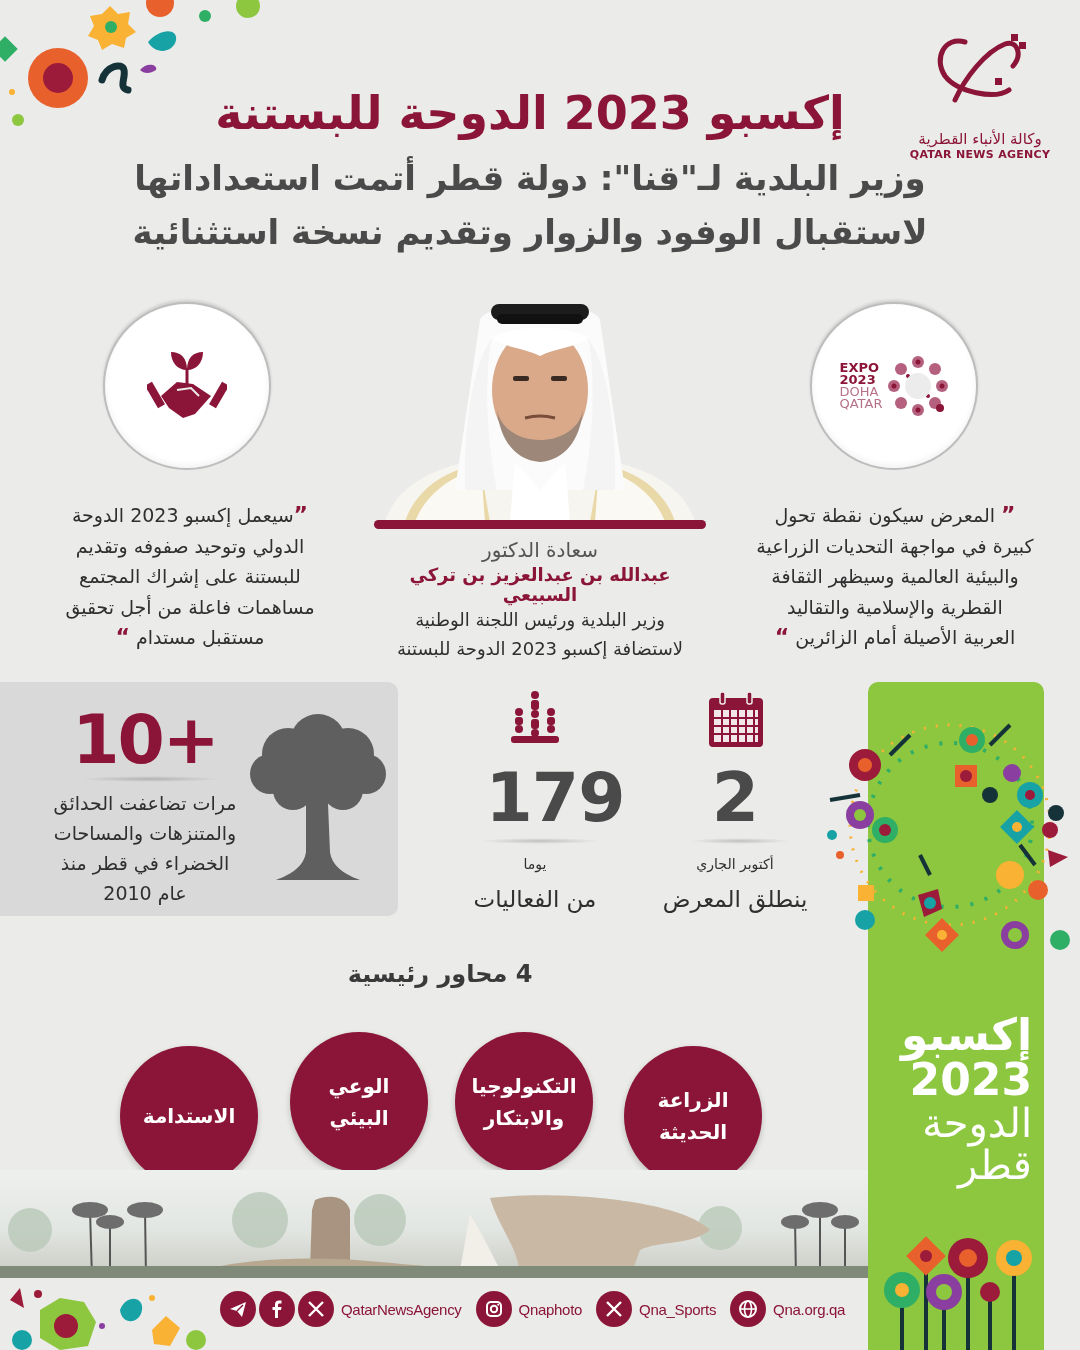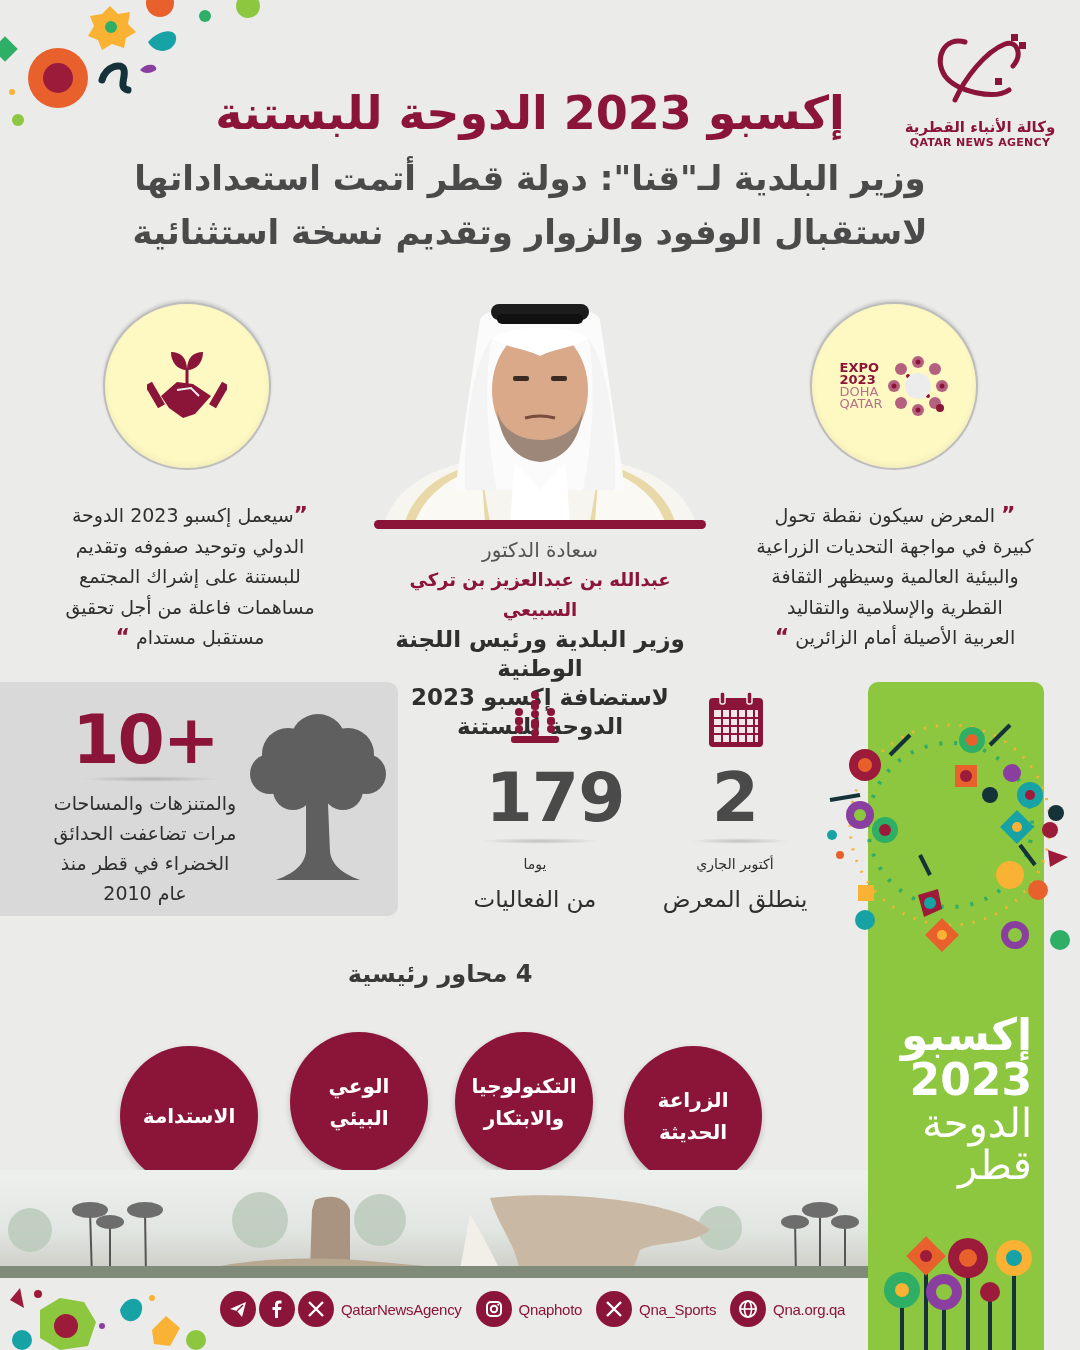--- a/index.html
+++ b/index.html
@@ -20,51 +20,51 @@
   }
   .subtitle {
     left: 120px; width: 820px; text-align: center; direction: rtl;
     font-size: 34px; font-weight: bold; color: #4a4a4a;
   }
   #sub1 { top: 158px; }
   #sub2 { top: 212px; }
 
   
   #qna-logo { left: 900px; top: 30px; width: 160px; height: 130px; text-align: center; }
-  #qna-ar { font-size: 15px; color: #8b1538; font-weight: bold; direction: rtl; margin-top: 4px; }
+  #qna-ar { font-size: 15px; color: #8b1538; font-weight: normal; direction: rtl; margin-top: 16px; }
   #qna-en { font-size: 11px; color: #8b1538; font-weight: bold; letter-spacing: 0.3px; }
 
   
   .ring-circle {
     width: 168px; height: 168px; border-radius: 50%;
     border: 2px solid #bdbdbd;
     box-shadow: inset 0 -3px 6px rgba(0,0,0,0.05), 0 -2px 3px rgba(0,0,0,0.12);
-    background: #fef9c3;
+    background: #ffffff;
     display: flex; align-items: center; justify-content: center;
   }
   #handshake-circle { left: 103px; top: 302px; }
   #expo-circle { left: 810px; top: 302px; }
 
   .expo-text { font-size: 13px; line-height: 12px; font-weight: bold; }
 
   
   #portrait { left: 385px; top: 290px; width: 310px; height: 232px; overflow: hidden; }
   #portrait-bar { left: 374px; top: 520px; width: 332px; height: 9px; border-radius: 5px; background: #8b1538; }
 
   .quote {
     direction: rtl; text-align: center; font-size: 19px; line-height: 30.5px; color: #2f2f2f;
   }
   .qmark { color: #8b1538; font-weight: bold; font-size: 22px; }
   #quote-left { left: 30px; top: 500px; width: 320px; }
   #quote-right { left: 735px; top: 500px; width: 320px; }
 
   #minister-block { left: 370px; top: 535px; width: 340px; direction: rtl; text-align: center; }
   #minister-title { font-size: 20px; color: #555; line-height: 30px; }
-  #minister-name { font-size: 18px; color: #8b1538; font-weight: bold; line-height: 30px; }
-  .minister-role { font-size: 23px; color: #2f2f2f; font-weight: bold; line-height: 29px; }
+  #minister-name { font-size: 18px; color: #8b1538; font-weight: bold; line-height: 20px; }
+  .minister-role { font-size: 18px; color: #2f2f2f; font-weight: normal; line-height: 29px; }
 
   
   #tree-box { left: 0; top: 682px; width: 398px; height: 234px; background: #d9d9d9; border-radius: 0 10px 10px 0; }
   #stat-10 { left: 50px; top: 700px; width: 190px; text-align: center; font-size: 68px; font-weight: bold; color: #8b1538; letter-spacing: -2px; }
   .shadow-line { height: 6px; border-radius: 50%; background: radial-gradient(ellipse at center, rgba(0,0,0,0.18), rgba(0,0,0,0) 70%); }
   #stat-10-desc { left: 30px; top: 788px; width: 230px; direction: rtl; text-align: center; font-size: 19px; line-height: 30px; color: #2f2f2f; }
 
   .big-num { font-size: 68px; font-weight: bold; color: #4a4a4a; text-align: center; letter-spacing: -1px; }
   .stat-label-bold { font-size: 14px; font-weight: normal; color: #2f2f2f; direction: rtl; text-align: center; }
   .stat-label { font-size: 23px; color: #2f2f2f; direction: rtl; text-align: center; }
@@ -228,22 +228,22 @@
   <div id="minister-title">سعادة الدكتور</div>
   <div id="minister-name">عبدالله بن عبدالعزيز بن تركي السبيعي</div>
   <div class="minister-role">وزير البلدية ورئيس اللجنة الوطنية</div>
   <div class="minister-role">لاستضافة إكسبو 2023 الدوحة للبستنة</div>
 </div>
 
 <div class="abs" id="tree-box"></div>
 <div class="abs" id="stat-10">10+</div>
 <div class="abs shadow-line" style="left:80px;top:776px;width:140px;"></div>
 <div class="abs" id="stat-10-desc">
+  <div>مرات تضاعفت الحدائق</div>
   <div>والمتنزهات والمساحات</div>
-  <div>مرات تضاعفت الحدائق</div>
   <div>الخضراء في قطر منذ</div>
   <div>عام 2010</div>
 </div>
 <svg class="abs" style="left:248px;top:712px" width="140" height="172" viewBox="0 0 140 172">
   <g fill="#5f5f5f">
     <circle cx="70" cy="30" r="28"></circle>
       <circle cx="40" cy="42" r="26"></circle>
       <circle cx="100" cy="42" r="26"></circle>
     <circle cx="22" cy="62" r="20"></circle>
       <circle cx="118" cy="62" r="20"></circle>

